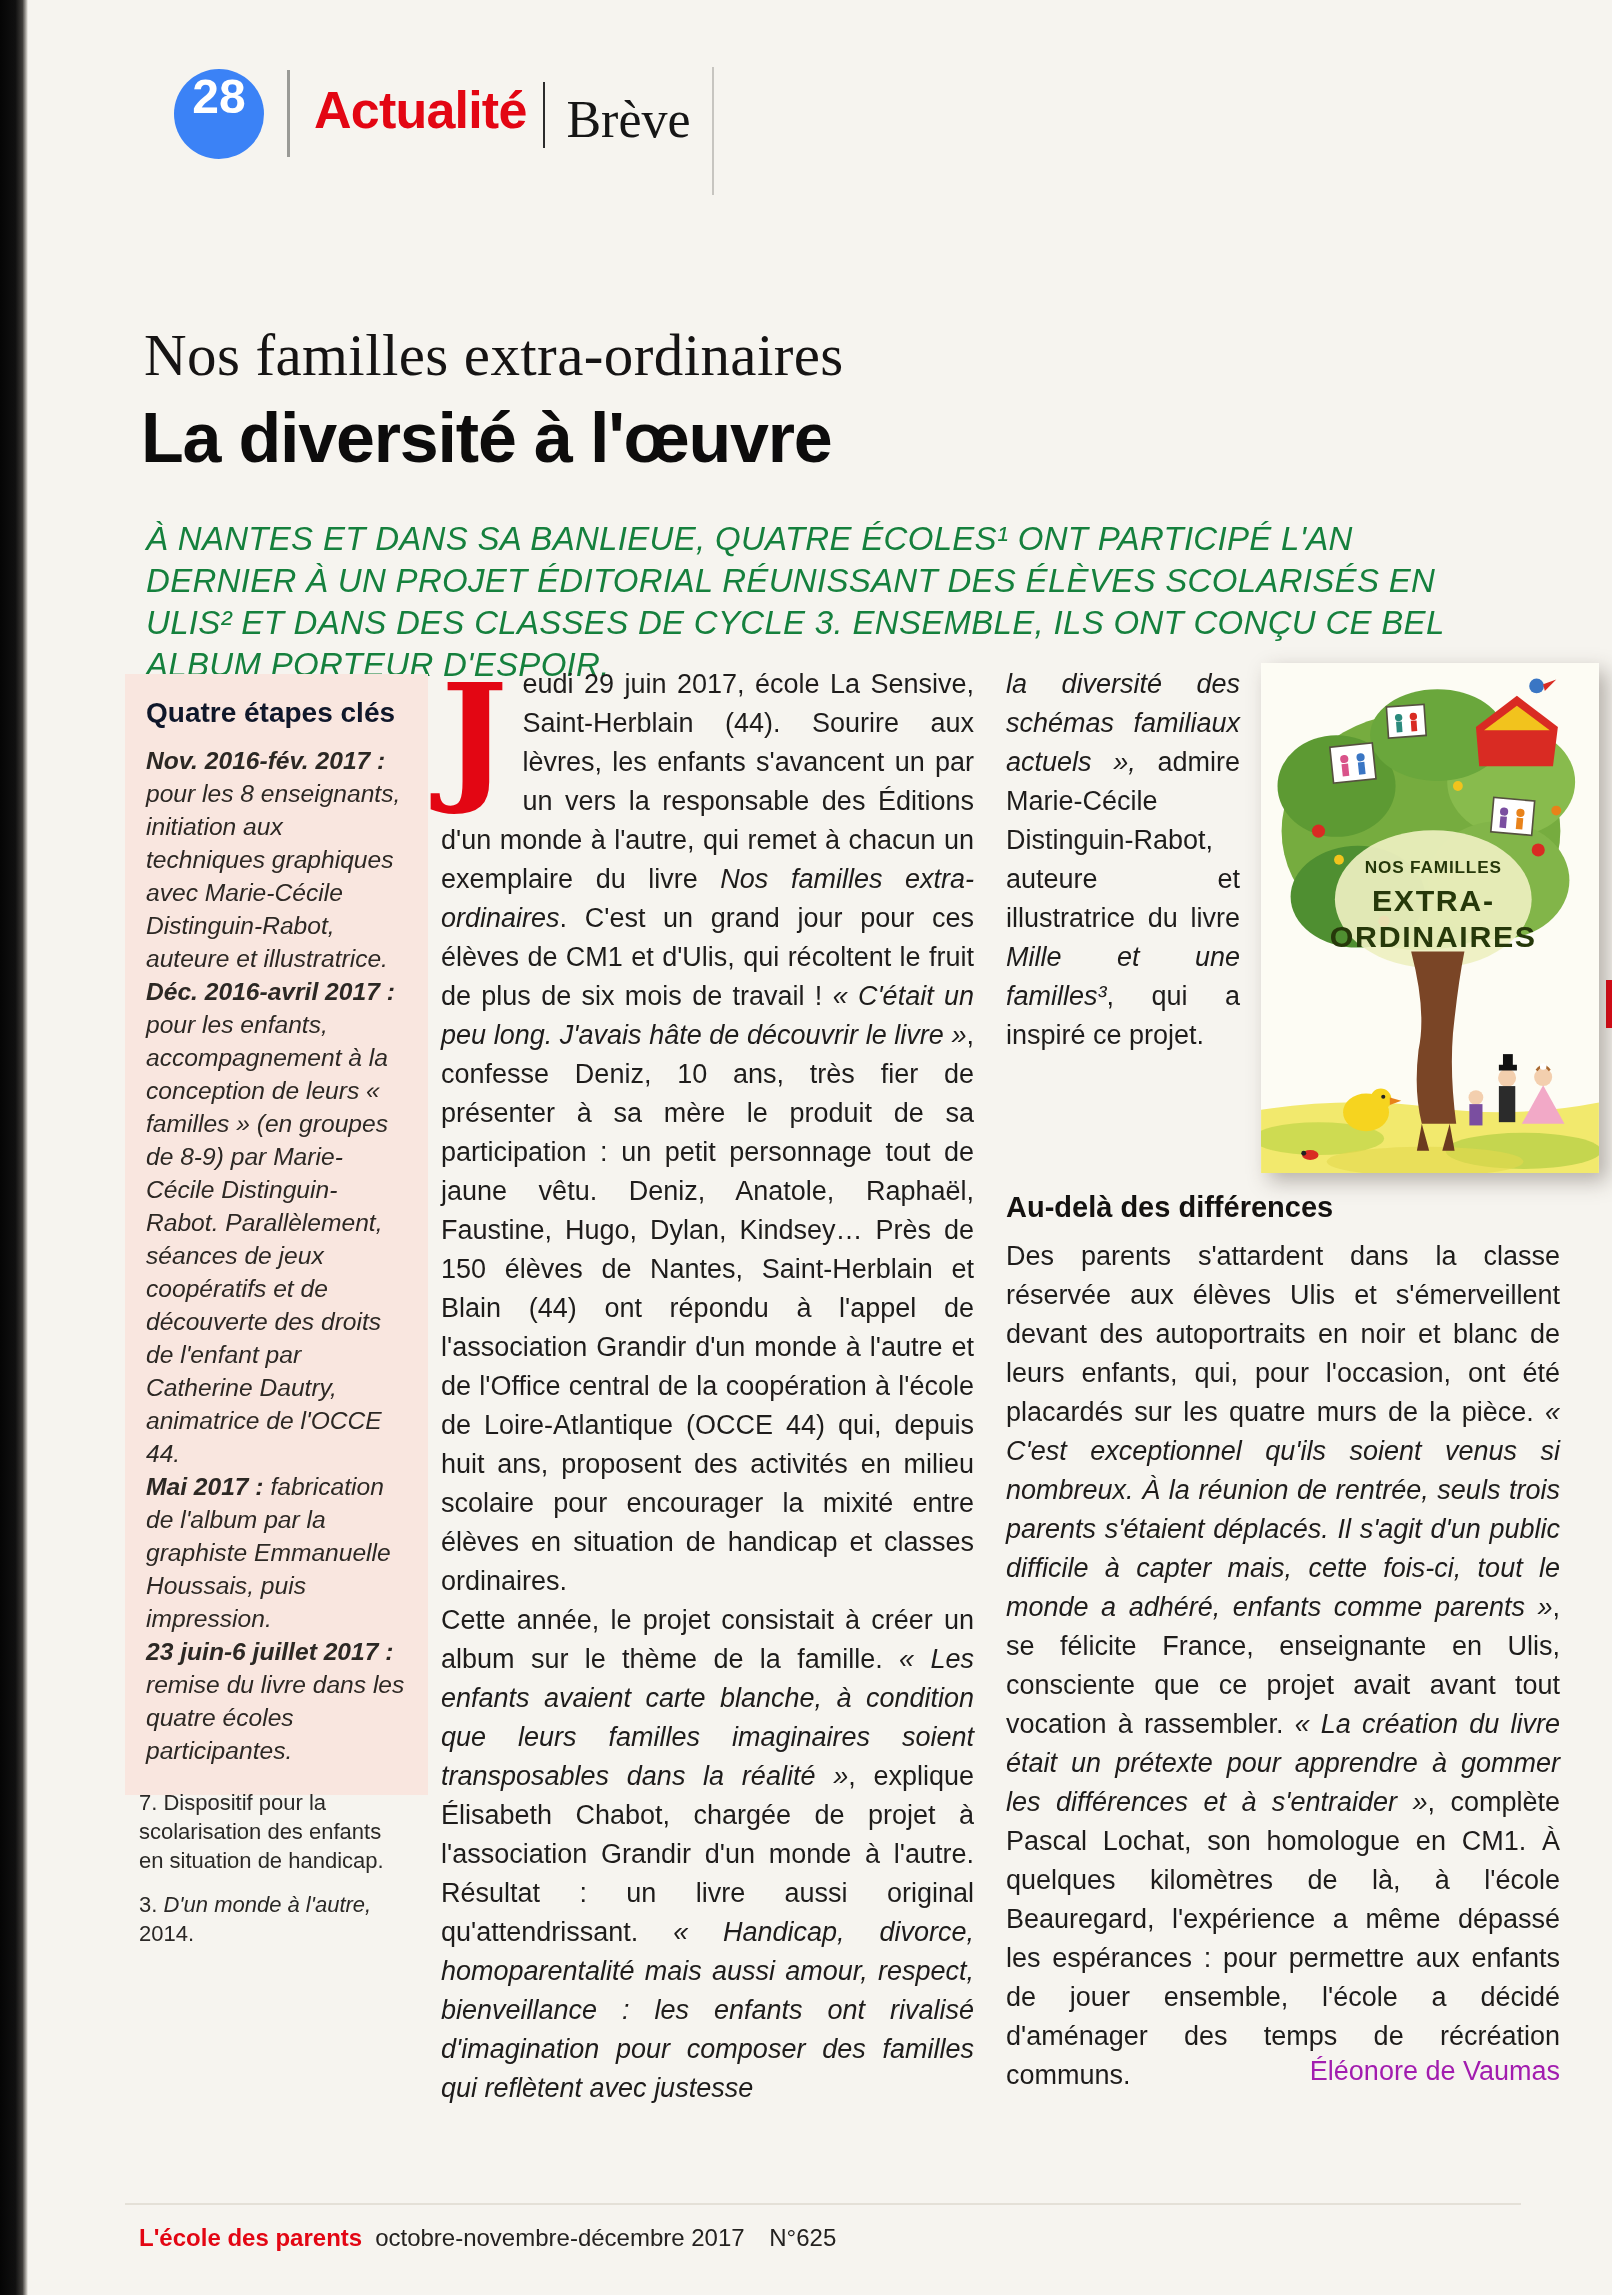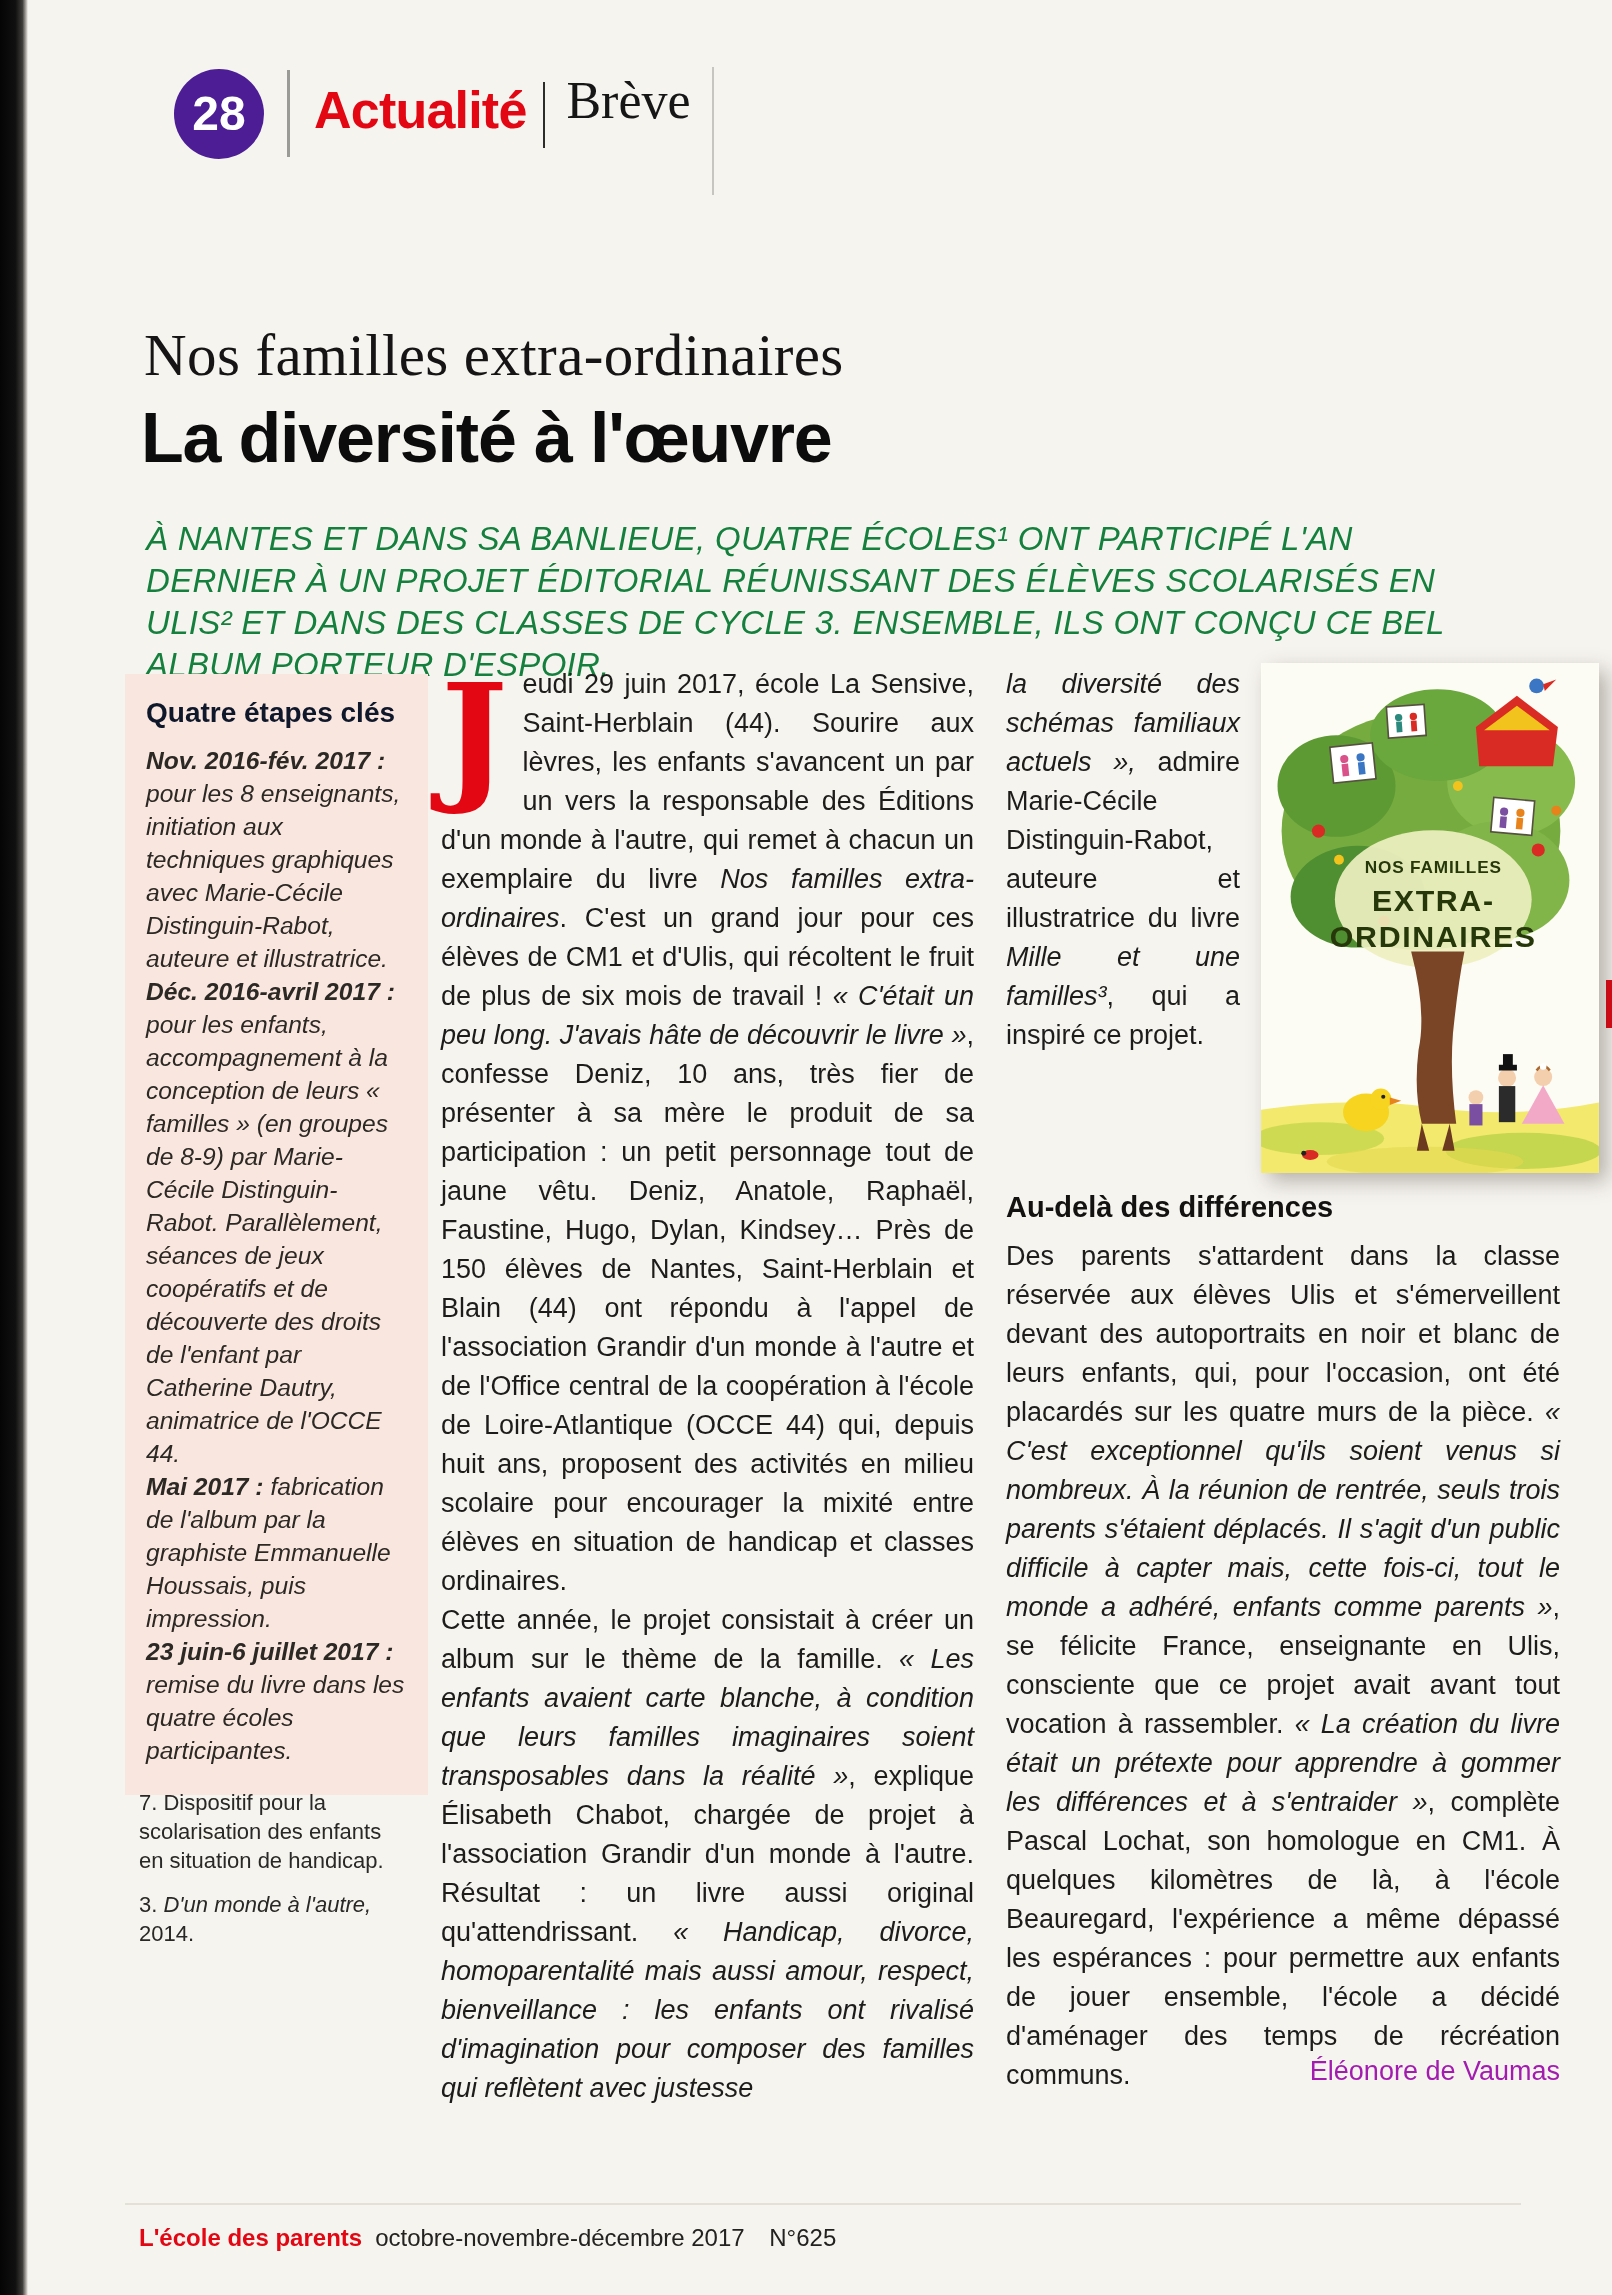--- a/index.html
+++ b/index.html
@@ -10,27 +10,27 @@
   }
   .it{font-style:italic;}
   .bd{font-weight:700;}
 
   .scan-edge{position:absolute;left:0;top:0;width:28px;height:2295px;
     background:linear-gradient(90deg,#050505 0%,#101010 55%,#3f3d3a 80%,#b9b6b0 94%,#f6f4ef 100%);}
   .print-mark{position:absolute;right:0;top:980px;width:7.4px;height:48px;background:#e30613;}
 
   
   .masthead{position:absolute;left:174px;top:67px;height:131px;display:flex;align-items:flex-start;}
-  .pagenum{width:90px;height:90px;border-radius:50%;background:#4c1d95;color:#fff;
-    font-size:48px;font-weight:700;display:flex;align-items:center;justify-content:center;margin-top:1.6px;}
+  .pagenum{width:90px;height:90px;border-radius:50%;background:#3b82f6;color:#fff;
+    font-size:48px;font-weight:700;display:flex;align-items:flex-start;justify-content:center;margin-top:1.6px;}
   .vr{width:2.5px;}
   .vr1{height:87px;background:#9a9a96;margin:3.3px 0 0 23px;}
   .section{font-size:52px;font-weight:700;color:#e30613;margin:13px 8.2px 0 24.6px;letter-spacing:-0.8px;}
   .vr2{height:66px;background:#2c2c2c;margin:14.8px 0 0 8.2px;}
-  .rubric{font-family:"Liberation Serif",serif;font-size:52px;color:#161616;margin:4px 21px 0 21px;}
+  .rubric{font-family:"Liberation Serif",serif;font-size:52px;color:#161616;margin:23px 21px 0 21px;}
   .vr3{height:128px;background:#c7c5c0;}
 
   
   .kicker{position:absolute;left:144px;top:326px;margin:0;font-family:"Liberation Serif",serif;
     font-weight:400;font-size:59px;line-height:1;color:#161414;letter-spacing:0.4px;}
   .title{position:absolute;left:141px;top:403px;margin:0;font-size:70px;line-height:1;
     font-weight:700;color:#0d0c0c;letter-spacing:-1.2px;}
   .lead{position:absolute;left:146px;top:518px;width:1351px;margin:0;
     font-size:33px;line-height:42px;color:#15803d;letter-spacing:0.3px;font-style:italic;}
 

